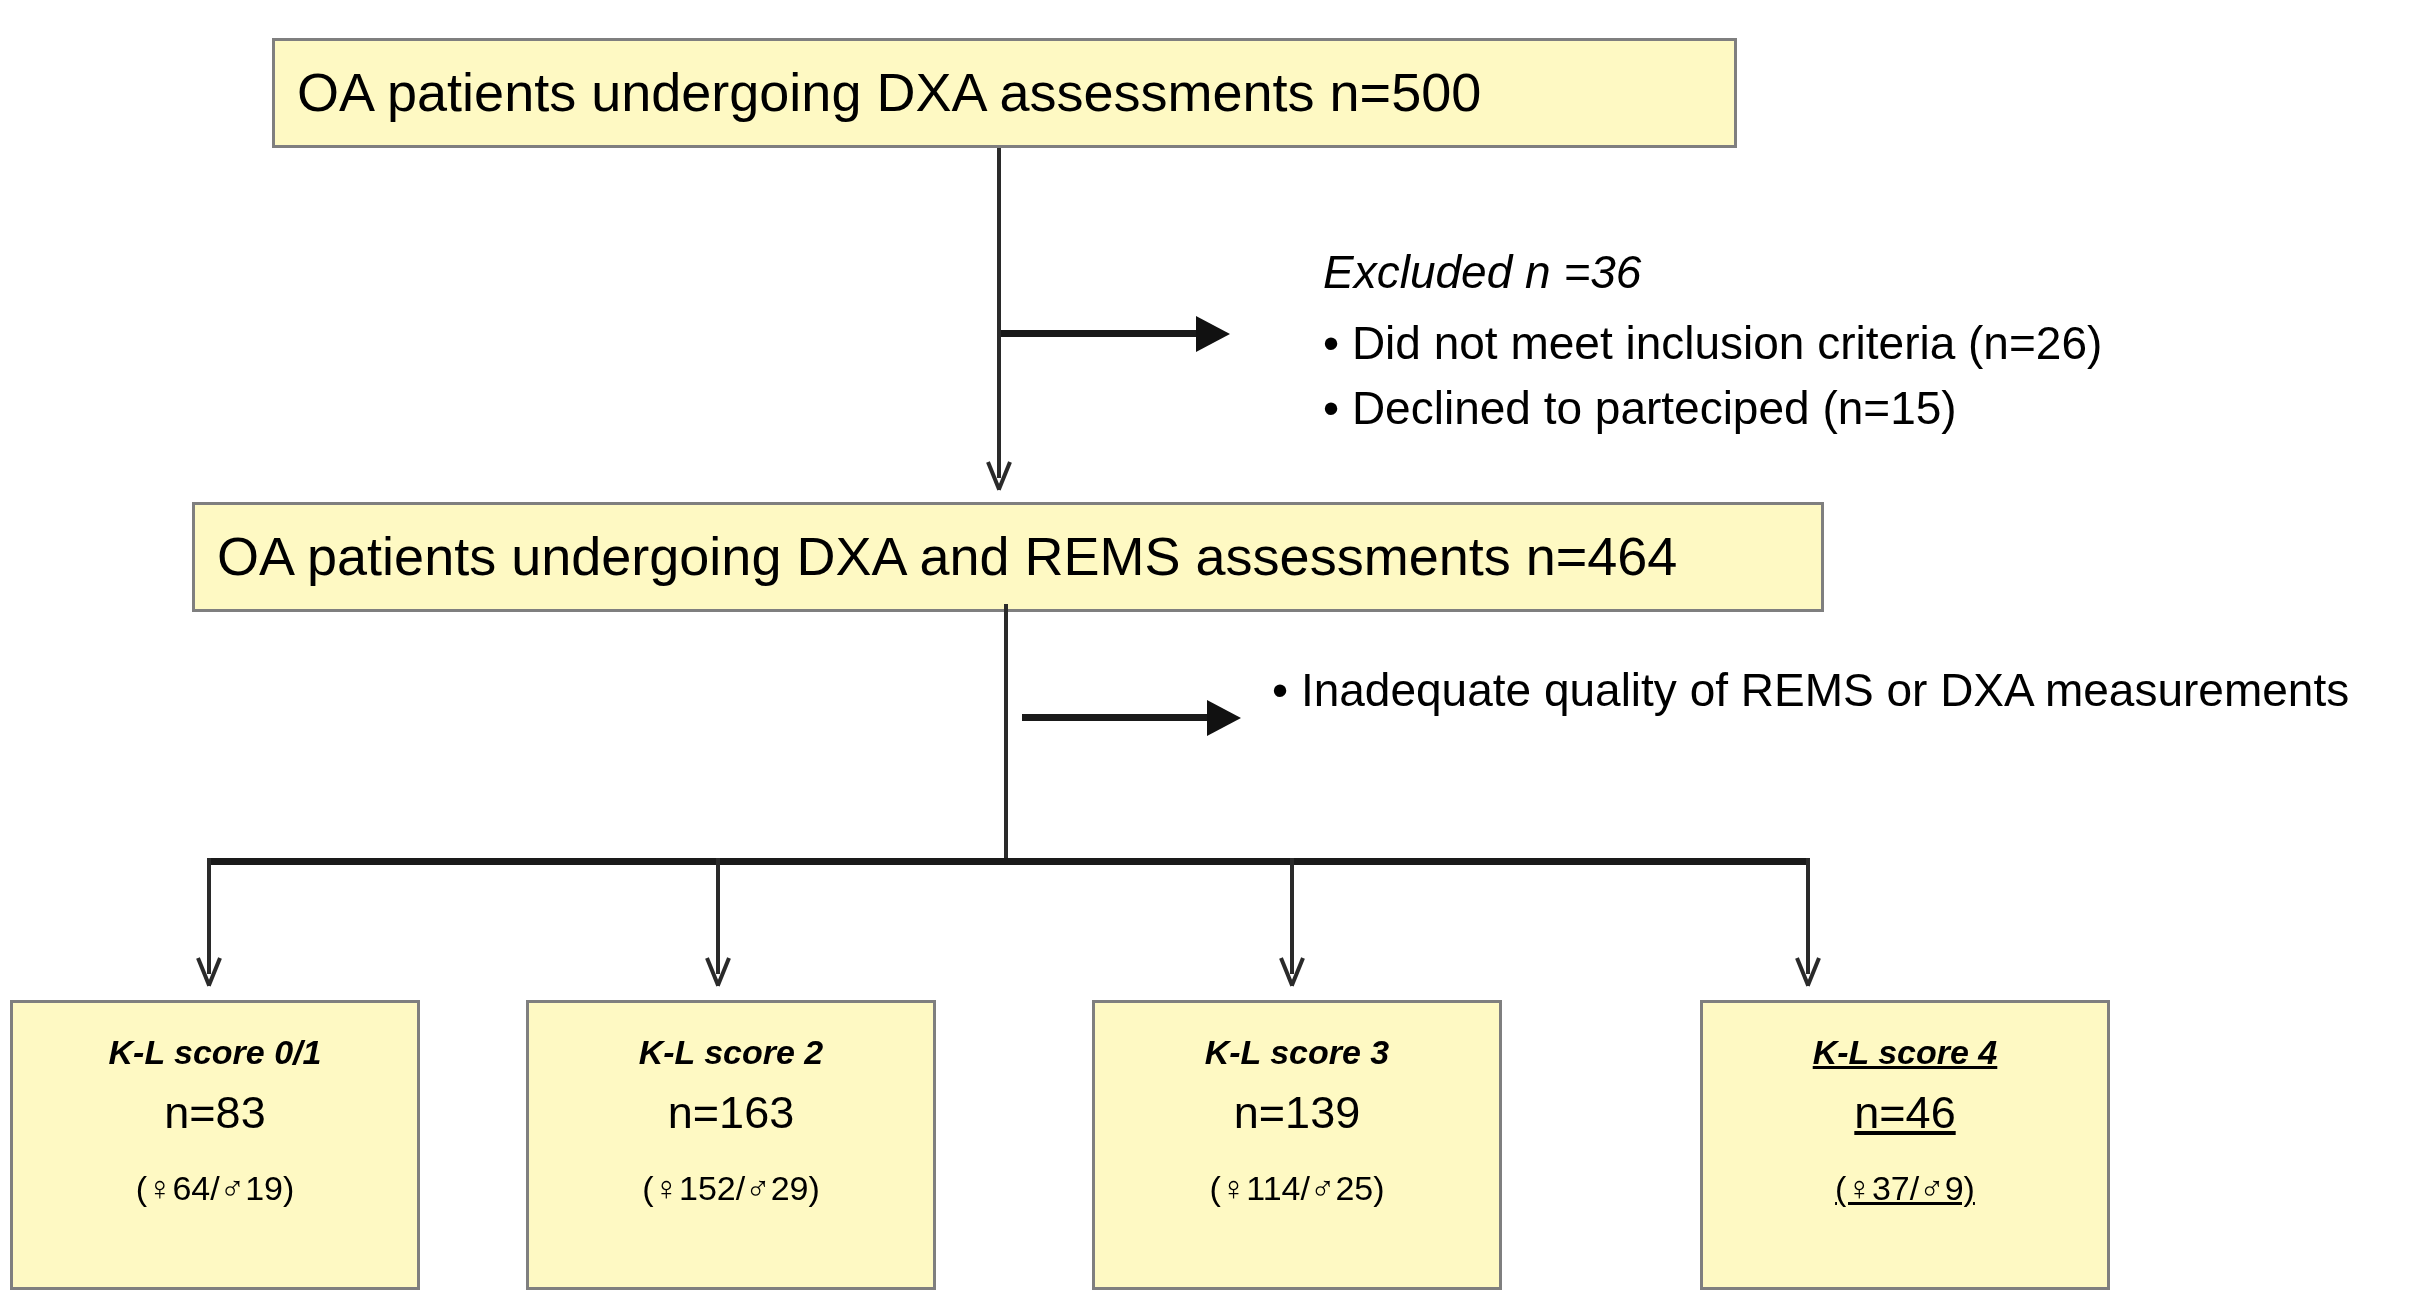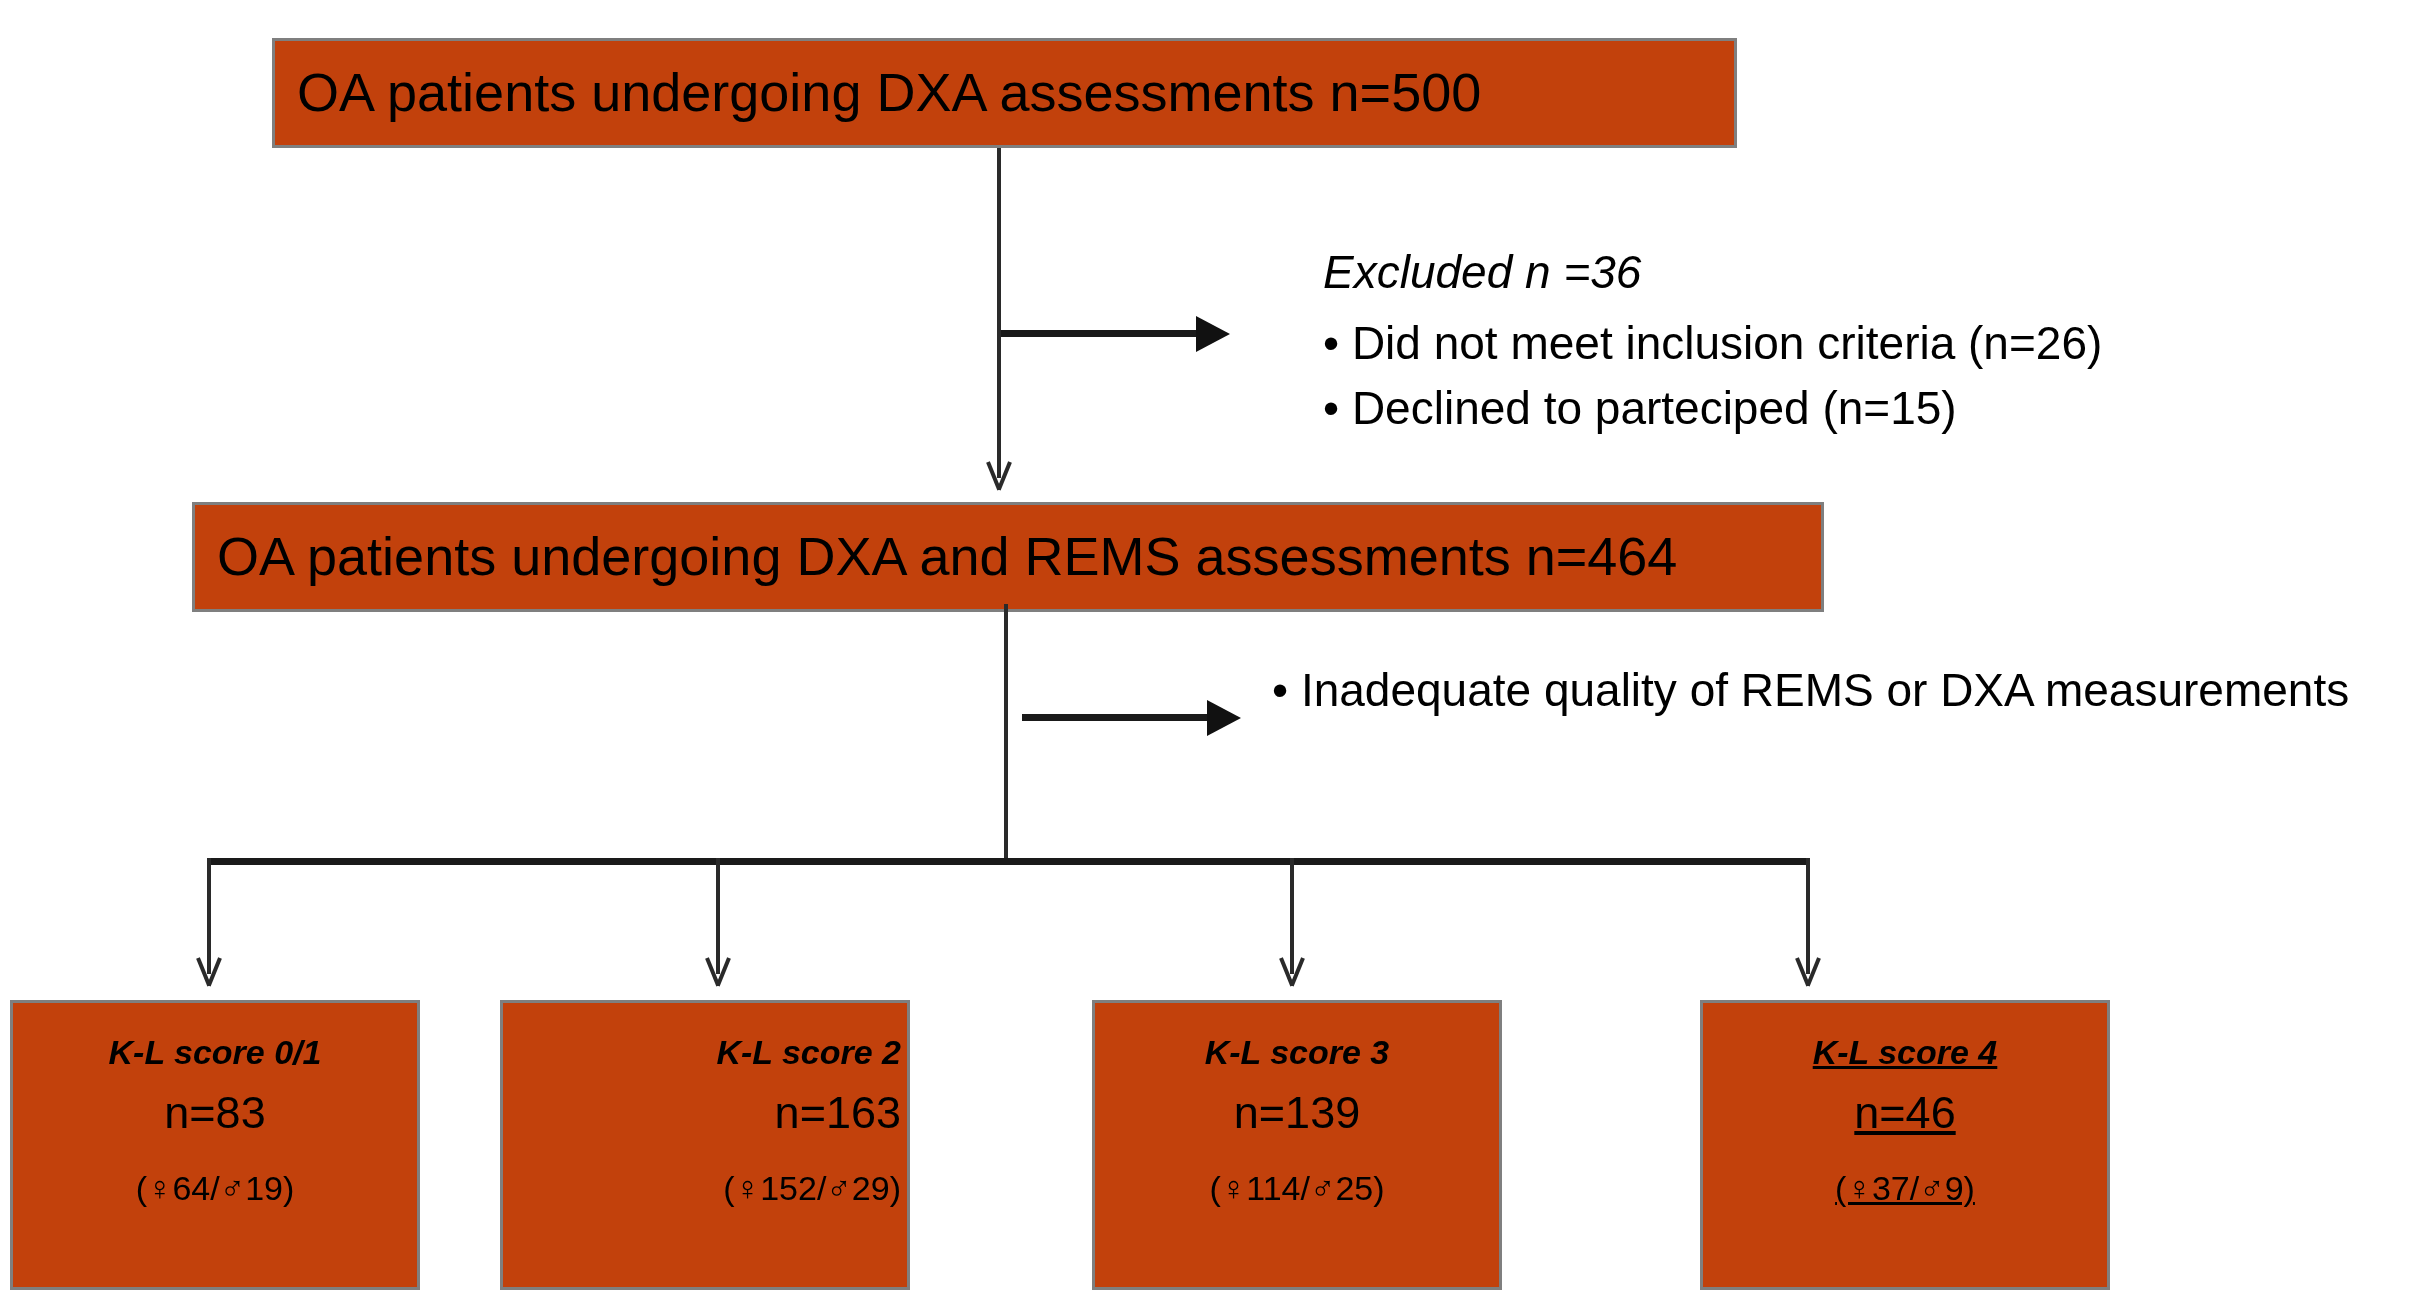--- a/index.html
+++ b/index.html
@@ -14,21 +14,21 @@
     position: relative;
     width: 2430px;
     height: 1299px;
     background: #ffffff;
     overflow: hidden;
   }
 
   
   .gbox {
     position: absolute;
-    background: #c2410c;
+    background: #fef9c3;
     border: 3px solid #7f7f7f;
     box-sizing: border-box;
     display: flex;
     flex-direction: column;
     align-items: center;
     justify-content: center;
     color: #000000;
   }
   .gbox .line {
     white-space: nowrap;
@@ -78,21 +78,21 @@
   .kl-box .kl-n {
     font-size: 45px;
     margin-bottom: 30px;
     white-space: nowrap;
   }
   .kl-box .kl-sex {
     font-size: 34px;
     white-space: nowrap;
   }
   #box-kl-0 { left: 10px; }
-  #box-kl-2 { left: 500px; align-items: flex-end; }
+  #box-kl-2 { left: 526px; }
   #box-kl-3 { left: 1092px; }
   #box-kl-4 { left: 1700px; text-decoration: underline; }
 
   
   .excl-block {
     position: absolute;
     color: #000000;
     white-space: nowrap;
   }
   .excl-block .excl-head {

